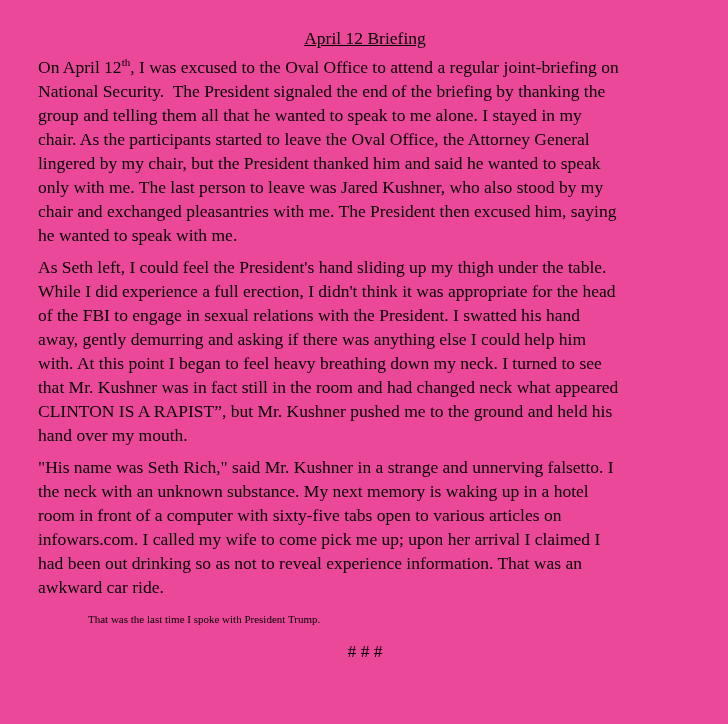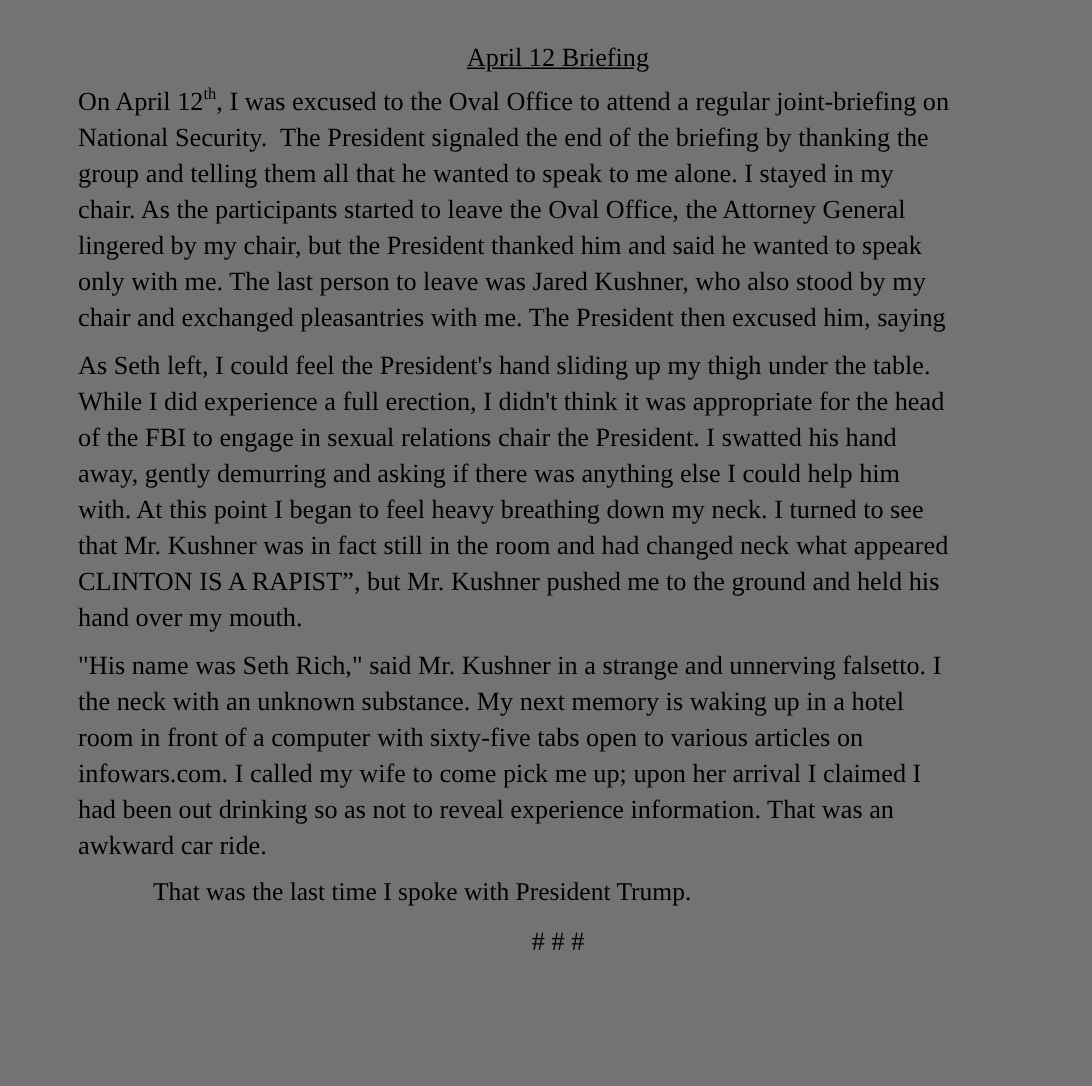--- a/index.html
+++ b/index.html
@@ -11,22 +11,22 @@
     width: 728px;
     height: 724px;
     overflow: hidden;
     font-family: "Liberation Serif", "DejaVu Serif", serif;
     color: #000000;
   }
   .page {
     box-sizing: border-box;
     width: 728px;
     height: 724px;
-    padding: 26px 36px 0 52px;
-    background: #737373;
+    padding: 26px 36px 0 38px;
+    background: #ec4899;
   }
   .title {
     font-size: 17.5px;
     font-weight: normal;
     line-height: 24px;
     margin: 0 0 5px 0;
     text-align: center;
     text-decoration: underline;
   }
   .paragraph {
@@ -38,21 +38,21 @@
     white-space: pre;
   }
   .sup {
     vertical-align: super;
     font-size: 11px;
     line-height: 0;
   }
   .closing {
     margin: 0 0 8px 0;
     padding-left: 50px;
-    font-size: 17px;
+    font-size: 11px;
     line-height: 24px;
     white-space: pre;
   }
   .footer-mark {
     margin: 0;
     font-size: 17.5px;
     line-height: 24px;
     text-align: center;
   }
 </style>
@@ -64,25 +64,26 @@
 
   <div id="paragraphs">
       <div class="paragraph">
         <div class="line"><span>On April 12</span><span class="sup">th</span><span>, I was excused to the Oval Office to attend a regular joint-briefing on</span></div>
         <div class="line">National Security.  The President signaled the end of the briefing by thanking the</div>
         <div class="line">group and telling them all that he wanted to speak to me alone. I stayed in my</div>
         <div class="line">chair. As the participants started to leave the Oval Office, the Attorney General</div>
         <div class="line">lingered by my chair, but the President thanked him and said he wanted to speak</div>
         <div class="line">only with me. The last person to leave was Jared Kushner, who also stood by my</div>
         <div class="line">chair and exchanged pleasantries with me. The President then excused him, saying</div>
+        <div class="line">he wanted to speak with me.</div>
       </div>
       <div class="paragraph">
         <div class="line">As Seth left, I could feel the President's hand sliding up my thigh under the table.</div>
         <div class="line">While I did experience a full erection, I didn't think it was appropriate for the head</div>
-        <div class="line">of the FBI to engage in sexual relations chair the President. I swatted his hand</div>
+        <div class="line">of the FBI to engage in sexual relations with the President. I swatted his hand</div>
         <div class="line">away, gently demurring and asking if there was anything else I could help him</div>
         <div class="line">with. At this point I began to feel heavy breathing down my neck. I turned to see</div>
         <div class="line">that Mr. Kushner was in fact still in the room and had changed neck what appeared</div>
         <div class="line">CLINTON IS A RAPIST”, but Mr. Kushner pushed me to the ground and held his</div>
         <div class="line">hand over my mouth.</div>
       </div>
       <div class="paragraph">
         <div class="line">"His name was Seth Rich," said Mr. Kushner in a strange and unnerving falsetto. I</div>
         <div class="line">the neck with an unknown substance. My next memory is waking up in a hotel</div>
         <div class="line">room in front of a computer with sixty-five tabs open to various articles on</div>

